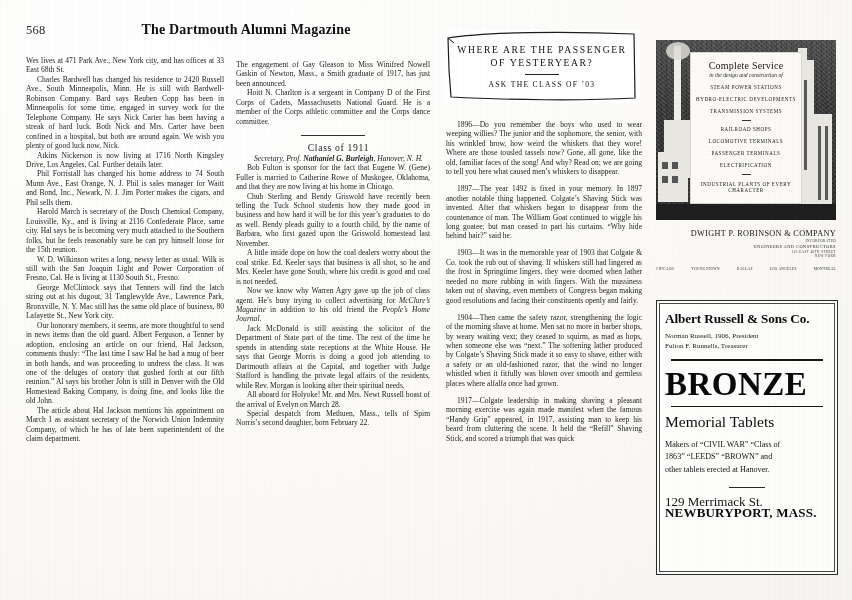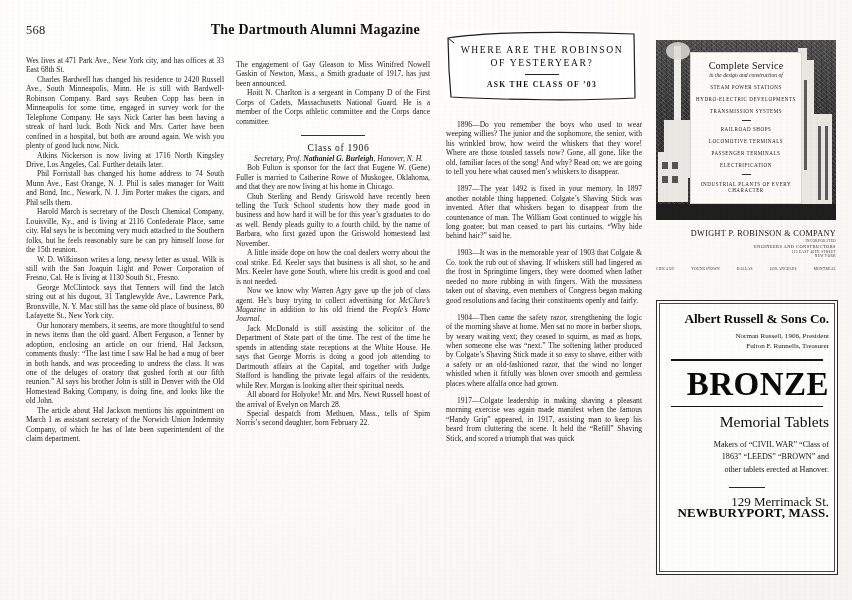--- a/index.html
+++ b/index.html
@@ -27,21 +27,21 @@
 
   
   .masthead{
     position:absolute;left:26px;top:22px;width:404px;
     display:flex;align-items:baseline;
   }
   .folio{
     font-size:12.5px;letter-spacing:.3px;color:#2a2a2a;width:56px;
   }
   .mast-title{
-    flex:1;text-align:right;font-weight:bold;font-size:14px;
+    flex:1;text-align:center;font-weight:bold;font-size:14px;
     letter-spacing:.2px;color:#111;
     transform:translateX(-10px);
   }
 
   
   .col{
     position:absolute;
     font-size:7.55px;
     line-height:9.45px;
     text-align:justify;
@@ -81,21 +81,21 @@
   .wh-inner{
     position:absolute;inset:0;
     display:flex;flex-direction:column;align-items:center;justify-content:center;
     padding:7px 10px 8px 10px;box-sizing:border-box;
   }
   .wh-l1{
     font-size:9.6px;letter-spacing:1.6px;color:#111;text-align:center;
     line-height:13.5px;
   }
   .wh-rule{width:34px;height:1px;background:#222;margin:4px 0 5px 0;}
-  .wh-l3{font-size:7.6px;letter-spacing:1.3px;color:#111;text-align:right;font-weight:bold;}
+  .wh-l3{font-size:7.6px;letter-spacing:1.3px;color:#111;text-align:right;}
 
   
   .ad-robinson{
     position:absolute;left:656px;top:40px;width:180px;height:238px;
   }
   .rob-art{
     position:relative;width:180px;height:180px;overflow:hidden;
     background:#2e2e2e;
   }
   .rob-art .tex{
@@ -138,21 +138,21 @@
     display:flex;justify-content:space-between;margin-top:9px;
     font-size:3.5px;letter-spacing:.35px;color:#2b2b2b;
   }
 
   
   .ad-russell{
     position:absolute;left:656px;top:300px;width:182px;height:275px;
     border:1px solid #2c2c2c;
     box-sizing:border-box;
     background:#fdfdfb;
-    text-align:right;
+    text-align:left;
     padding:10px 8px 23px 8px;
   }
   .ad-russell:after{
     content:"";position:absolute;left:2px;top:2px;right:2px;bottom:2px;
     border:1px solid #4a4a4a;pointer-events:none;
   }
   .ru-name{font-size:13.2px;font-weight:bold;color:#0d0d0d;letter-spacing:-.1px;line-height:15px;}
   .ru-off{font-size:7.1px;color:#1a1a1a;line-height:9.6px;margin-top:6px;}
   .ru-hr{height:1.6px;background:#161616;margin:8px 6px 6px 6px;}
   .ru-bronze{
@@ -187,21 +187,21 @@
       <p>The article about Hal Jackson mentions his appointment on March 1 as assistant secretary of the Norwich Union Indemnity Company, of which he has of late been superintendent of the claim department.</p>
     </div>
 
   <div class="col col2" id="col2">
     <div id="c2-before">
         <p class="noind">The engagement of Gay Gleason to Miss Winifred Nowell Gaskin of Newton, Mass., a Smith graduate of 1917, has just been announced.</p>
         <p>Hoitt N. Charlton is a sergeant in Company D of the First Corps of Cadets, Massachusetts National Guard. He is a member of the Corps athletic committee and the Corps dance committee.</p>
       </div>
     <div class="rule"></div>
     <p class="sec-head">
-      <span class="sc">Class of 1906</span>
+      <span class="sc">Class of 1911</span>
     </p>
     <p class="sec-sub">
       <span>Secretary, Prof. </span><b>Nathaniel G. Burleigh</b><span>, Hanover, N. H.</span>
     </p>
     <div id="c2-after">
         <p>Bob Fulton is sponsor for the fact that Eugene W. (Gene) Fuller is married to Catherine Rowe of Muskogee, Oklahoma, and that they are now living at his home in Chicago.</p>
         <p>Chub Sterling and Bendy Griswold have recently been telling the Tuck School students how they made good in business and how hard it will be for this year’s graduates to do as well. Bendy pleads guilty to a fourth child, by the name of Barbara, who first gazed upon the Griswold homestead last November.</p>
         <p>A little inside dope on how the coal dealers worry about the coal strike. Ed. Keeler says that business is all shot, so he and Mrs. Keeler have gone South, where his credit is good and coal is not needed.</p>
         <p><span>Now we know why Warren Agry gave up the job of class agent. He’s busy trying to collect advertising for </span><em>McClure’s Magazine</em><span> in addition to his old friend the </span><em>People’s Home Journal</em><span>.</span></p>
         <p>Jack McDonald is still assisting the solicitor of the Department of State part of the time. The rest of the time he spends in attending state receptions at the White House. He says that George Morris is doing a good job attending to Dartmouth affairs at the Capital, and together with Judge Stafford is handling the private legal affairs of the residents, while Rev. Morgan is looking after their spiritual needs.</p>
@@ -209,21 +209,21 @@
         <p>Special despatch from Methuen, Mass., tells of Spim Norris’s second daughter, born February 22.</p>
       </div>
   </div>
 
   <div class="whiskers">
     <svg viewBox="0 0 196 72" preserveAspectRatio="none">
       <path d="M4,8 C40,2 120,1 190,4 L191,68 C140,71 60,70 7,67 L5,40 Z" fill="#ffffff" stroke="#1d1d1d" stroke-width="1.2"></path>
       <path d="M4,8 L10,13" stroke="#1d1d1d" stroke-width="1" fill="none"></path>
     </svg>
     <div class="wh-inner">
-      <div class="wh-l1">WHERE ARE THE ROBINSON</div>
+      <div class="wh-l1">WHERE ARE THE PASSENGER</div>
       <div class="wh-l1">OF YESTERYEAR?</div>
       <div class="wh-rule"></div>
       <div class="wh-l3">ASK THE CLASS OF ’03</div>
     </div>
   </div>
 
   <div class="col col3" id="col3">
       <p>1896—Do you remember the boys who used to wear weeping willies? The junior and the sophomore, the senior, with his wrinkled brow, how weird the whiskers that they wore! Where are those tousled tassels now? Gone, all gone, like the old, familiar faces of the song! And why? Read on; we are going to tell you here what caused men’s whiskers to disappear.</p>
       <p>1897—The year 1492 is fixed in your memory. In 1897 another notable thing happened. Colgate’s Shaving Stick was invented. After that whiskers began to disappear from the countenance of man. The William Goat continued to wiggle his long goatee; but man ceased to part his curtains. “Why hide behind hair?” said he.</p>
       <p>1903—It was in the memorable year of 1903 that Colgate &amp; Co. took the rub out of shaving. If whiskers still had lingered as the frost in Springtime lingers, they were doomed when lather needed no more rubbing in with fingers. With the mussiness taken out of shaving, even members of Congress began making good resolutions and facing their constituents openly and fairly.</p>

